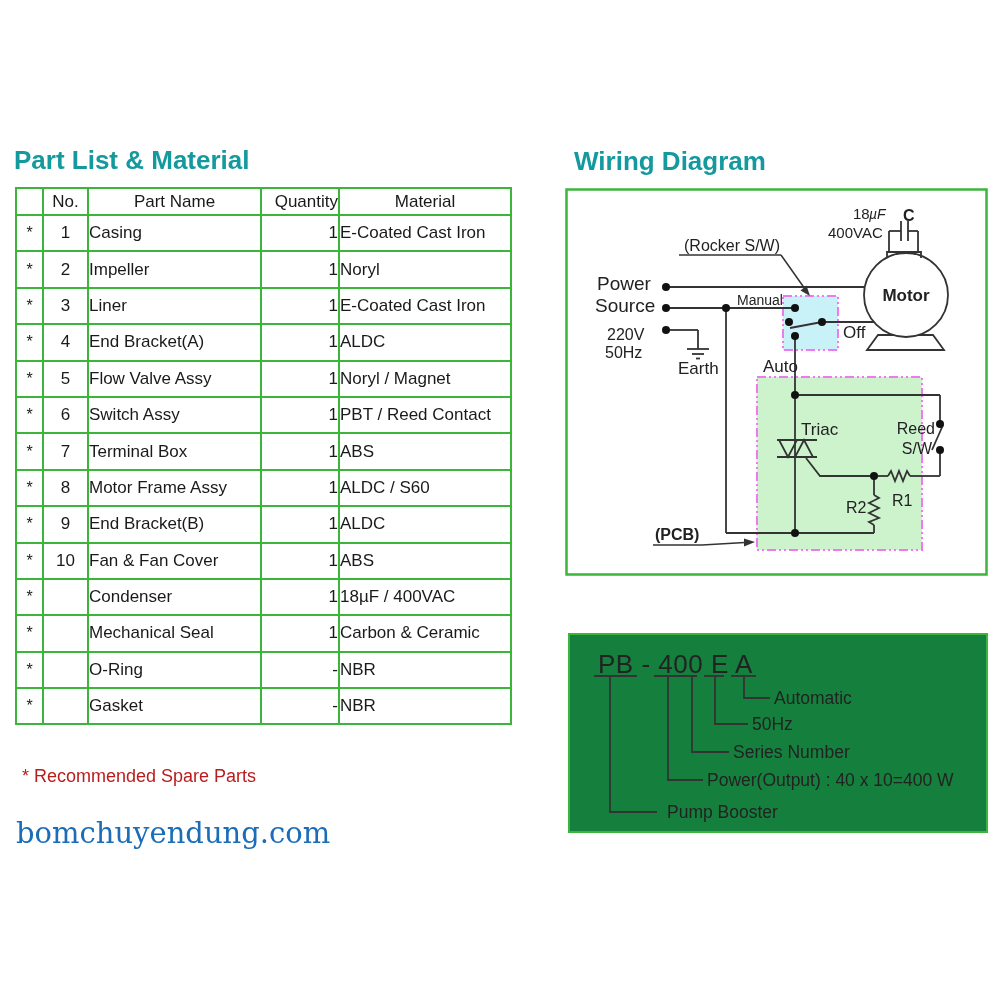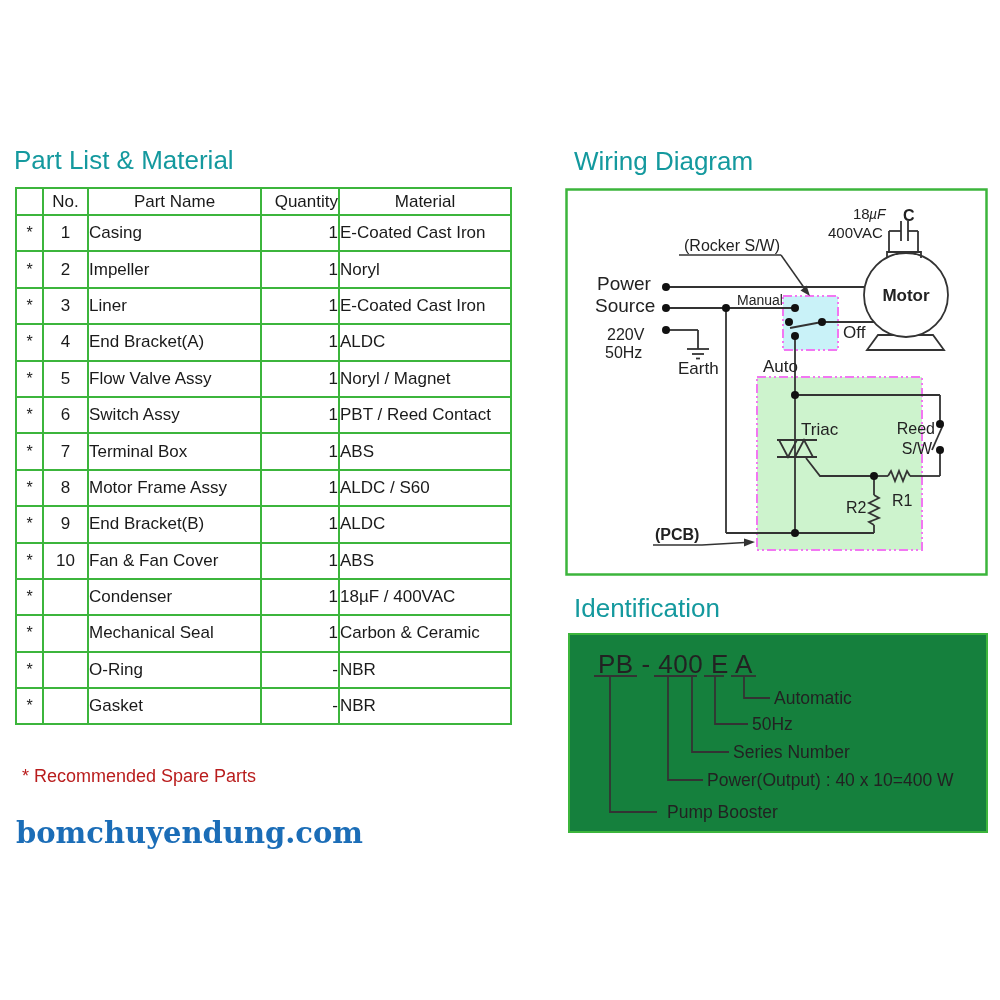--- a/index.html
+++ b/index.html
@@ -1,52 +1,51 @@
 <!DOCTYPE html>
 <html><head>
 <meta charset="utf-8">
 <style>
   html,body{margin:0;padding:0;background:#fff;}
   .page{position:relative;width:1000px;height:1000px;background:#fff;overflow:hidden;
         font-family:"Liberation Sans",sans-serif;color:#1a1a1a;}
-  .heading{position:absolute;font-size:26px;font-weight:normal;color:#14999e;white-space:nowrap;}
+  .heading{position:absolute;font-size:26px;font-weight:bold;color:#14999e;white-space:nowrap;}
   #h-partlist{left:14px;top:145px;}
   #h-wiring{left:574px;top:146px;}
   #h-ident{left:574px;top:593px;}
 
   table.plist{position:absolute;left:15px;top:187px;border-collapse:collapse;table-layout:fixed;
               width:495px;font-size:17px;background:#fff;}
   table.plist td,table.plist th{border:2px solid #3cb53c;padding:0;font-weight:normal;
               overflow:hidden;white-space:nowrap;}
   table.plist thead tr{height:27px;}
   table.plist tbody tr{height:36.4px;}
   td.cstar{text-align:center;font-size:16px;color:#222;}
   td.cno,th.cno{text-align:center;}
   td.cname,th.cname{text-align:left;padding-left:13px;}
   th.cname,th.cmat{text-align:center;margin-left:12px;}
   td.cqty,th.cqty{text-align:right;}
   td.cmat{text-align:left;padding-left:9px;}
 
   .note{position:absolute;left:22px;top:766px;font-size:18px;color:#b91c1c;}
-  .website{position:absolute;left:16px;top:816px;font-size:29px;font-weight:bold;
+  .website{position:absolute;left:16px;top:816px;font-size:29px;font-weight:normal;
            color:#1b6db7;font-family:"DejaVu Serif","Liberation Serif",serif;}
 
   .wdwrap{position:absolute;left:565px;top:188px;width:423px;height:388px;}
   .idbox{position:absolute;left:568px;top:633px;width:420px;height:200px;border:2px solid #3cb53c;
          box-sizing:border-box;background:#15803d;}
   svg text{fill:#222;font-family:"Liberation Sans",sans-serif;}
 </style>
 </head>
 <body>
 
 <div class="page">
 
   <div class="heading" id="h-partlist">Part List &amp; Material</div>
   <div class="heading" id="h-wiring">Wiring Diagram</div>
-  <div class="heading" id="h-ident">Identification</div>
 
   <table class="plist">
     <colgroup>
         <col style="width:27px">
         <col style="width:45px">
         <col style="width:173px">
         <col style="width:78px">
         <col style="width:172px">
       </colgroup>
     <thead>

